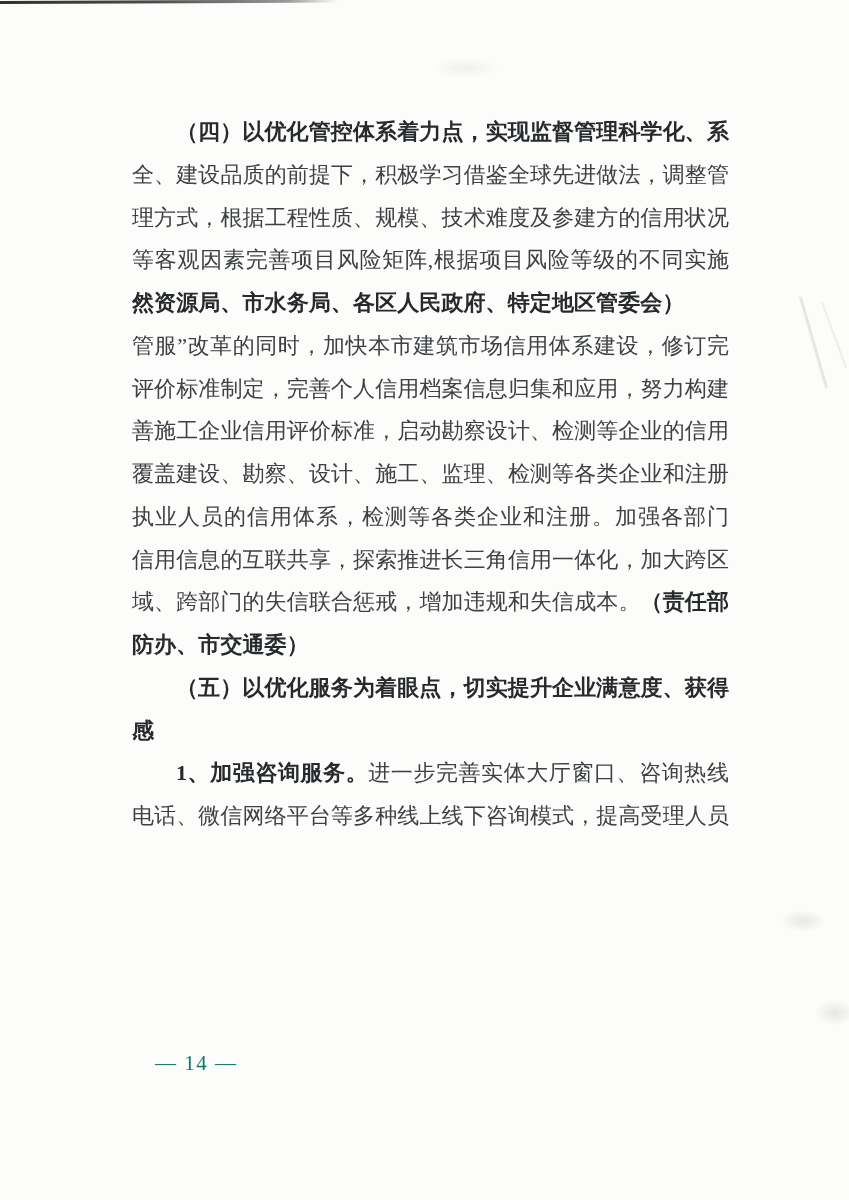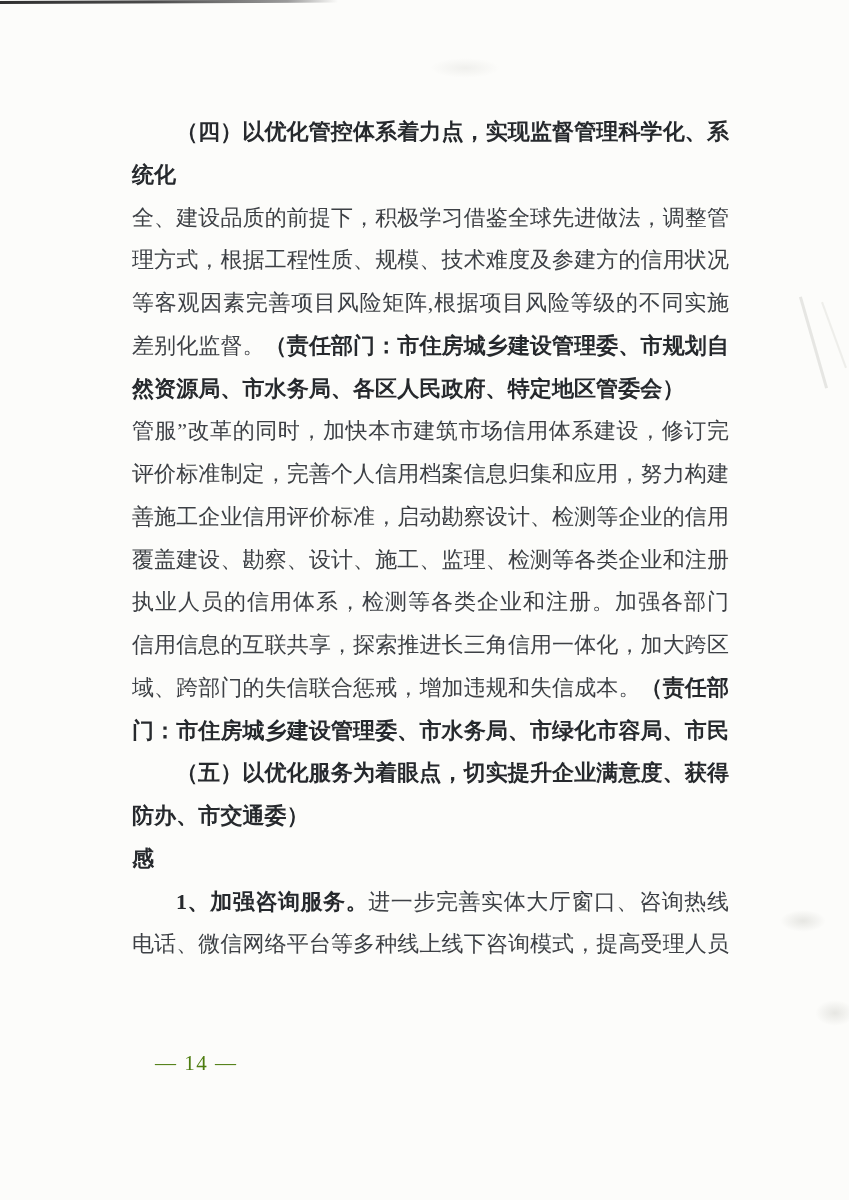--- a/index.html
+++ b/index.html
@@ -44,73 +44,70 @@
     color:#3d4045;
     text-align:justify;
     letter-spacing:0.1px;
   }
   .line.jl{ text-align-last:justify; }
   .line.indent{ text-indent:44px; }
   .b{ font-weight:bold; color:#26292d; }
 
   .footer{
     position:absolute;left:155px;top:1050px;
-    font-size:21px;line-height:26px;color:#4d7c0f;
+    font-size:21px;line-height:26px;color:#0f766e;
     letter-spacing:1.5px;
   }
 </style>
 </head>
 <body>
 
 <div class="page">
 
   <div class="scan-edge"></div>
   <div class="scan-streak streak-a"></div>
   <div class="scan-streak streak-b"></div>
   <div class="smudge smudge-a"></div>
   <div class="smudge smudge-b"></div>
   <div class="smudge smudge-c"></div>
 
   <div class="textblock">
 
     <div class="line indent jl"><span class="b">（四）以优化管控体系着力点，实现监督管理科学化、系</span></div>
 
-    <div class="line"><span class="b">统化</span></div>
 
 
     <div class="line jl"><span>全、建设品质的前提下，积极学习借鉴全球先进做法，调整管</span></div>
 
     <div class="line jl"><span>理方式，根据工程性质、规模、技术难度及参建方的信用状况</span></div>
 
     <div class="line jl"><span>等客观因素完善项目风险矩阵,根据项目风险等级的不同实施</span></div>
 
-    <div class="line jl"><span>差别化监督。</span><span class="b">（责任部门：市住房城乡建设管理委、市规划自</span></div>
 
     <div class="line"><span class="b">然资源局、市水务局、各区人民政府、特定地区管委会）</span></div>
 
 
     <div class="line jl"><span>管服”改革的同时，加快本市建筑市场信用体系建设，修订完</span></div>
 
     <div class="line jl"><span>评价标准制定，完善个人信用档案信息归集和应用，努力构建</span></div>
 
     <div class="line jl"><span>善施工企业信用评价标准，启动勘察设计、检测等企业的信用</span></div>
 
     <div class="line jl"><span>覆盖建设、勘察、设计、施工、监理、检测等各类企业和注册</span></div>
 
     <div class="line jl"><span>执业人员的信用体系，检测等各类企业和注册。加强各部门</span></div>
 
     <div class="line jl"><span>信用信息的互联共享，探索推进长三角信用一体化，加大跨区</span></div>
 
     <div class="line jl"><span>域、跨部门的失信联合惩戒，增加违规和失信成本。</span><span class="b">（责任部</span></div>
 
-    <div class="line jl"><span class="b">门：市住房城乡建设管理委、市水务局、市绿化市容局、市民</span></div>
+
+    <div class="line"><span class="b">防办、市交通委）</span></div>
 
     <div class="line indent jl"><span class="b">（五）以优化服务为着眼点，切实提升企业满意度、获得</span></div>
-
-    <div class="line"><span class="b">防办、市交通委）</span></div>
 
     <div class="line"><span class="b">感</span></div>
 
     <div class="line indent jl"><span class="b">1、加强咨询服务。</span><span>进一步完善实体大厅窗口、咨询热线</span></div>
 
     <div class="line jl"><span>电话、微信网络平台等多种线上线下咨询模式，提高受理人员</span></div>
 
   </div>
 
   <div class="footer">— 14 —</div>

